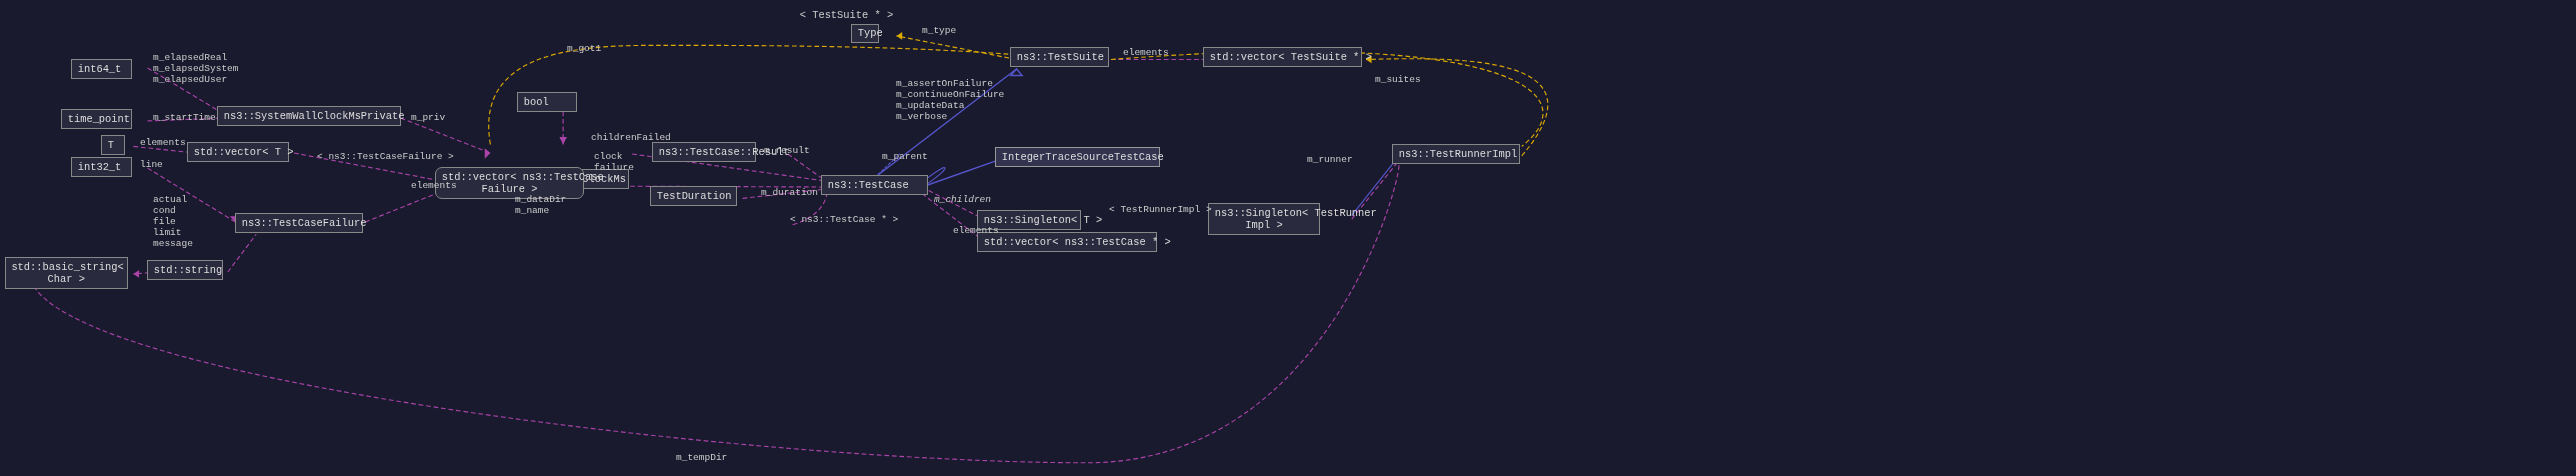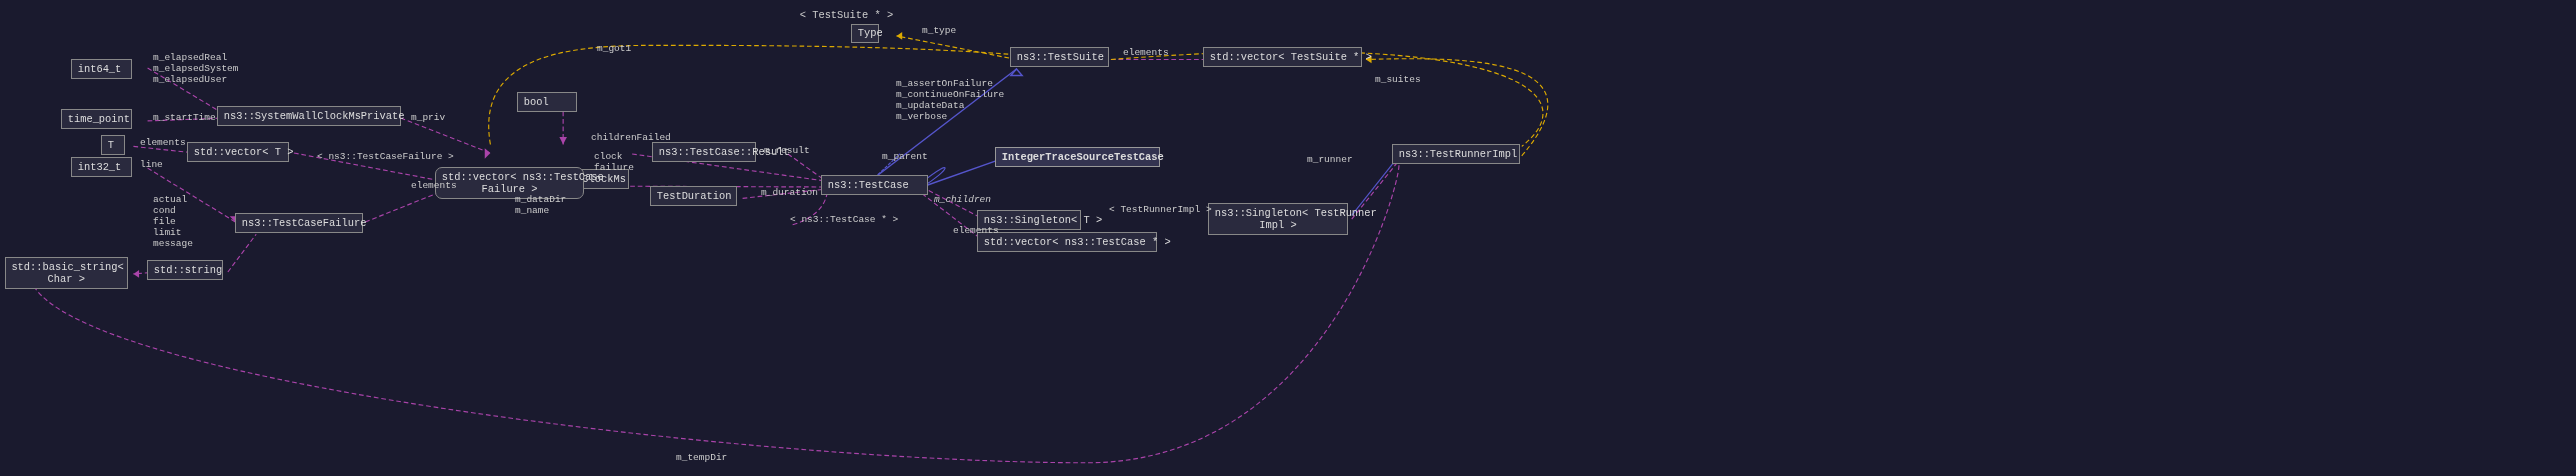--- a/index.html
+++ b/index.html
@@ -24,21 +24,21 @@
       background: #2a2a3e;
       color: #ddd;
       padding: 2.8px 5.7px;
       font-size: 10.4px;
       white-space: nowrap;
       cursor: default;
     }
     .node.dark {
       background: #333350;
       border: 1.9px solid #999;
-      font-weight: bold;
+      font-weight: normal;
     }
     .label {
       position: absolute;
       color: #ccc;
       font-size: 9.5px;
       white-space: nowrap;
       background: transparent;
     }
     svg.arrows {
       position: absolute;
@@ -219,21 +219,21 @@
   </div>
 
   <div class="node" style="left:851px;top:23.6px;width:28px;">
     <span>Type</span>
   </div>
 
   <div class="node" style="left:1203px;top:47px;width:159px;">
     <span>std::vector&lt; TestSuite * &gt;</span>
   </div>
 
-  <div class="node" style="left:1208px;top:203px;width:140px;text-align:center;">
+  <div class="node" style="left:1208px;top:203px;width:112px;text-align:center;">
     <div>ns3::Singleton&lt; TestRunner</div>
     <div>Impl &gt;</div>
   </div>
 
   <div class="node" style="left:1392px;top:144px;width:128px;">
     <span>ns3::TestRunnerImpl</span>
   </div>
 
   <div class="label" style="left:153px;top:52px;">
     <div>m_elapsedReal</div>
@@ -293,20 +293,20 @@
   <div class="label" style="left:922px;top:24.6px;">m_type</div>
 
   <div class="label" style="left:1123px;top:47px;">elements</div>
 
   <div class="label" style="left:1375px;top:74px;">m_suites</div>
 
   <div class="label" style="left:1307px;top:154px;">m_runner</div>
 
   <div class="label" style="left:1109px;top:204px;">&lt; TestRunnerImpl &gt;</div>
 
-  <div class="label" style="left:597px;top:43px;">m_got1</div>
+  <div class="label" style="left:567px;top:43px;">m_got1</div>
 
   <div class="label" style="left:676px;top:452px;">m_tempDir</div>
 
   <div class="label" style="left:790px;top:214px;">&lt; ns3::TestCase * &gt;</div>
 
 </div>
 
 
 </body></html>

